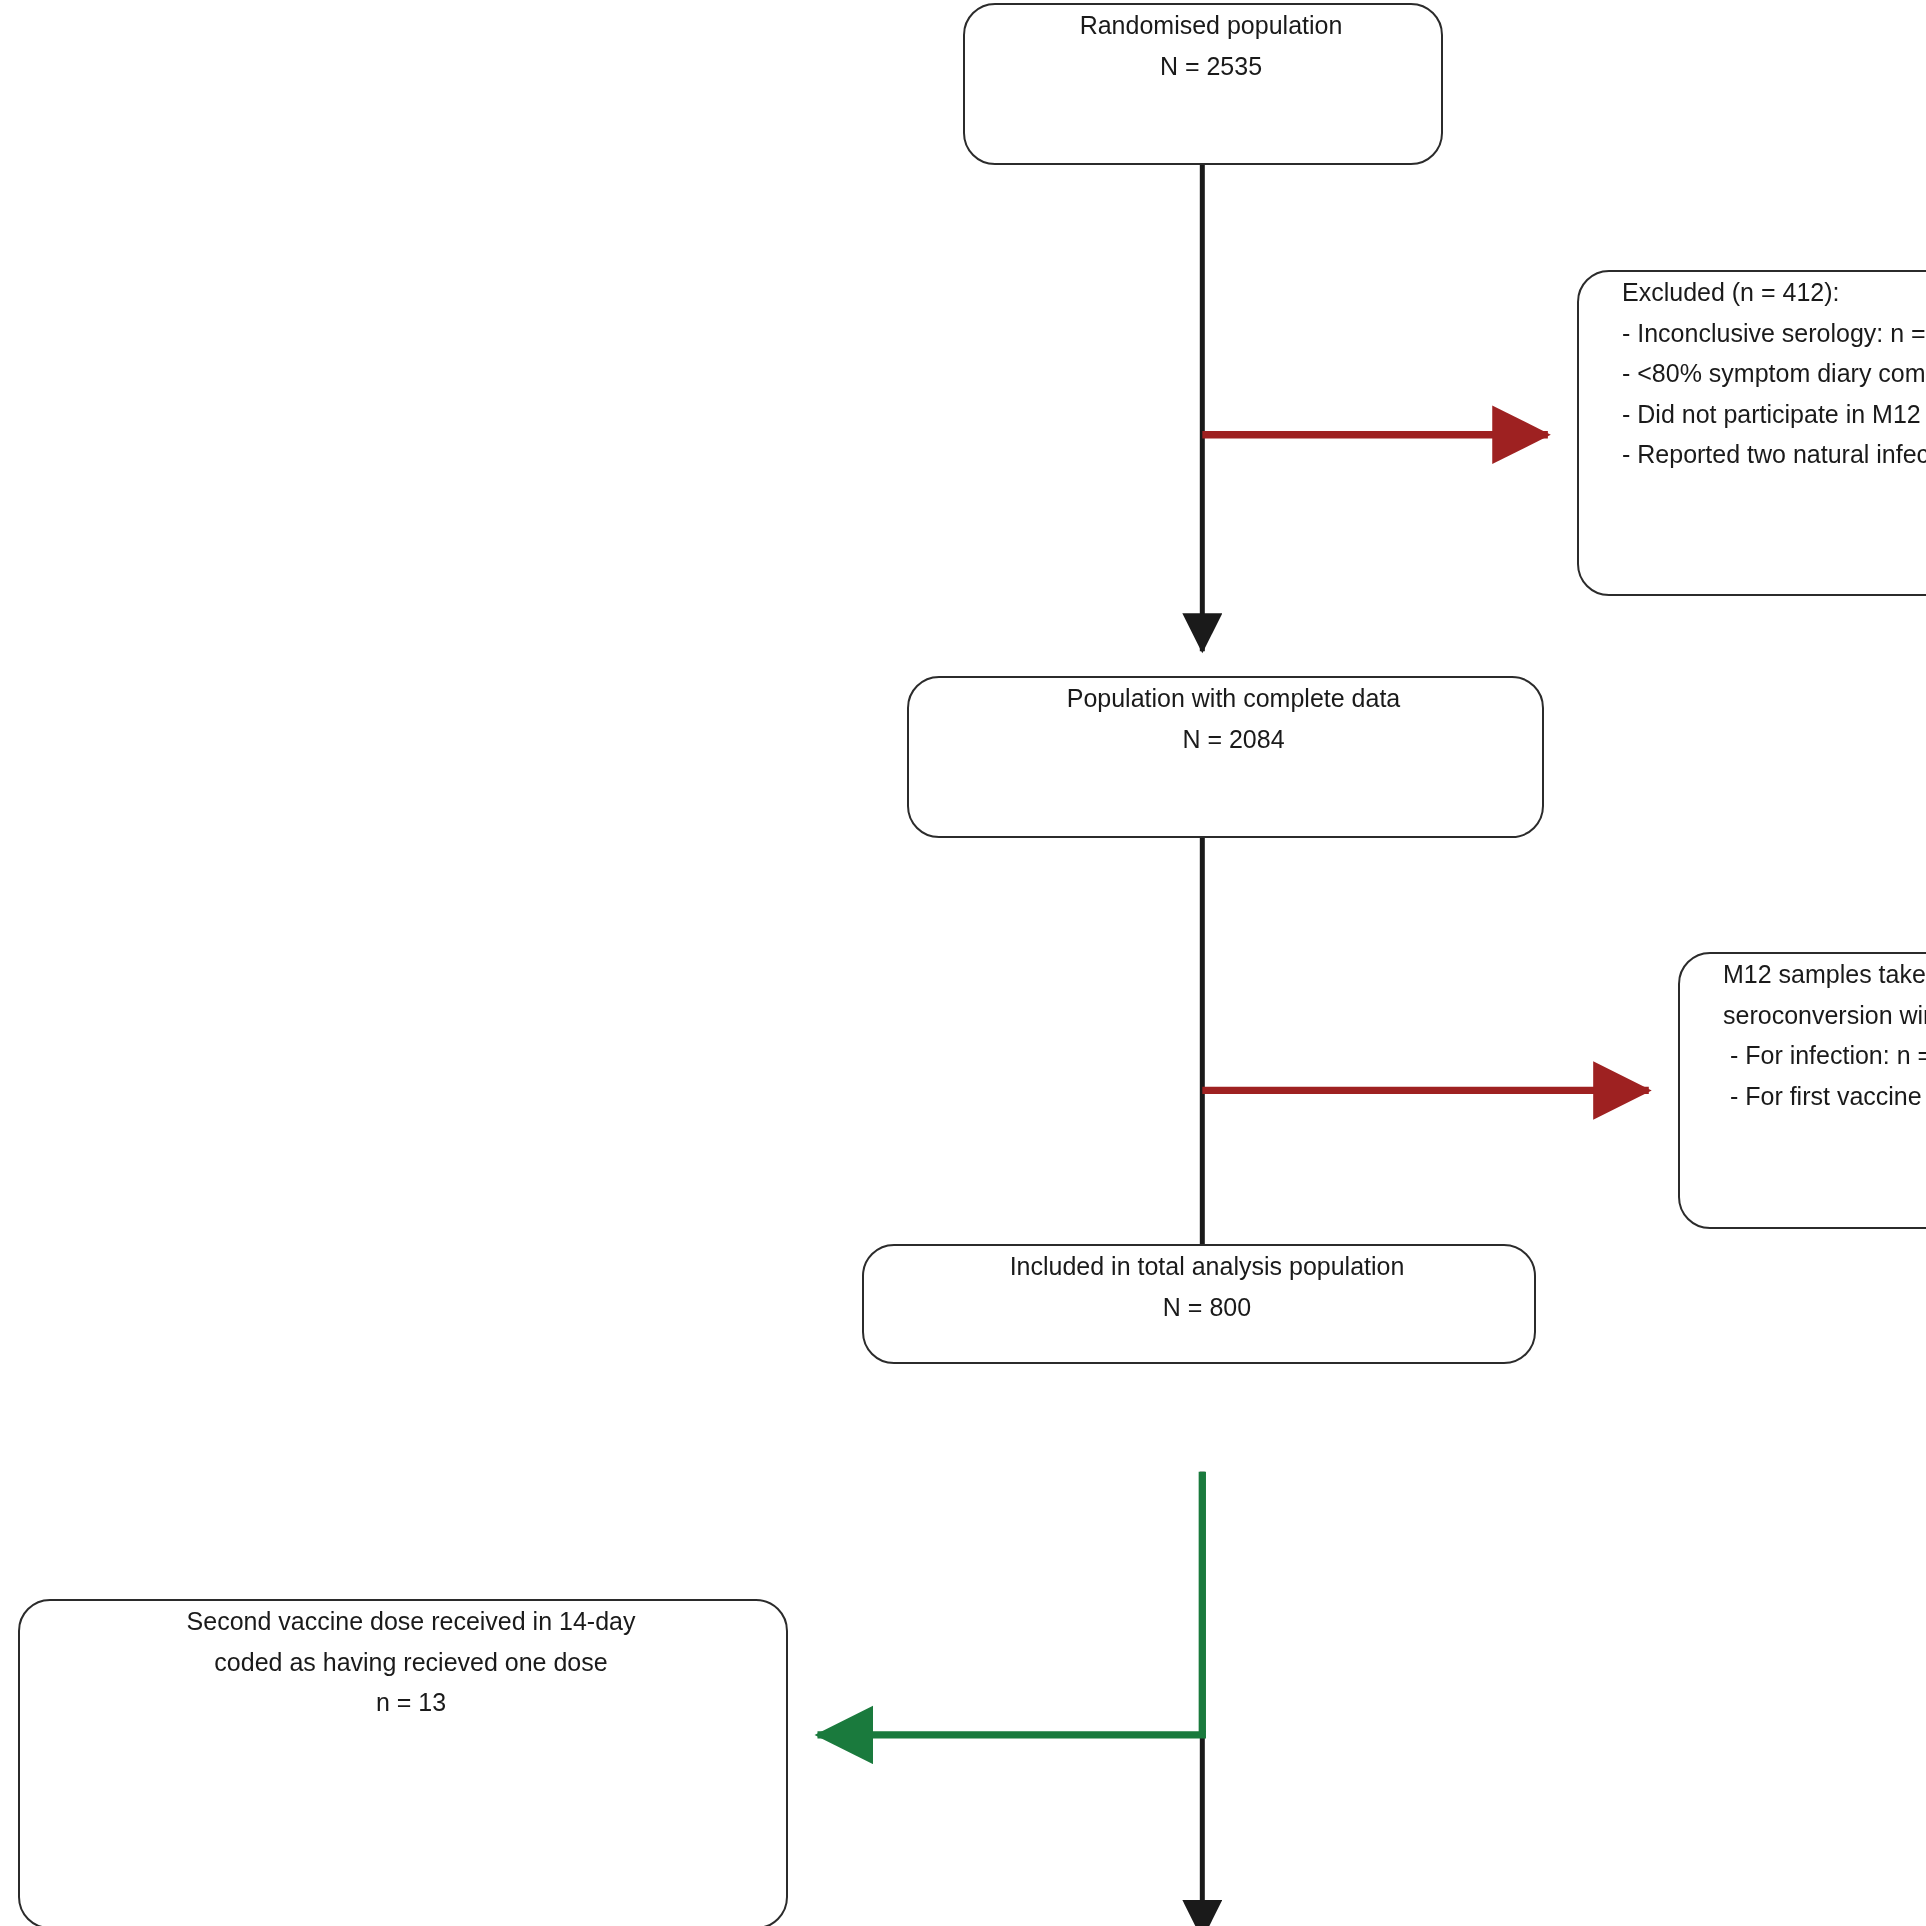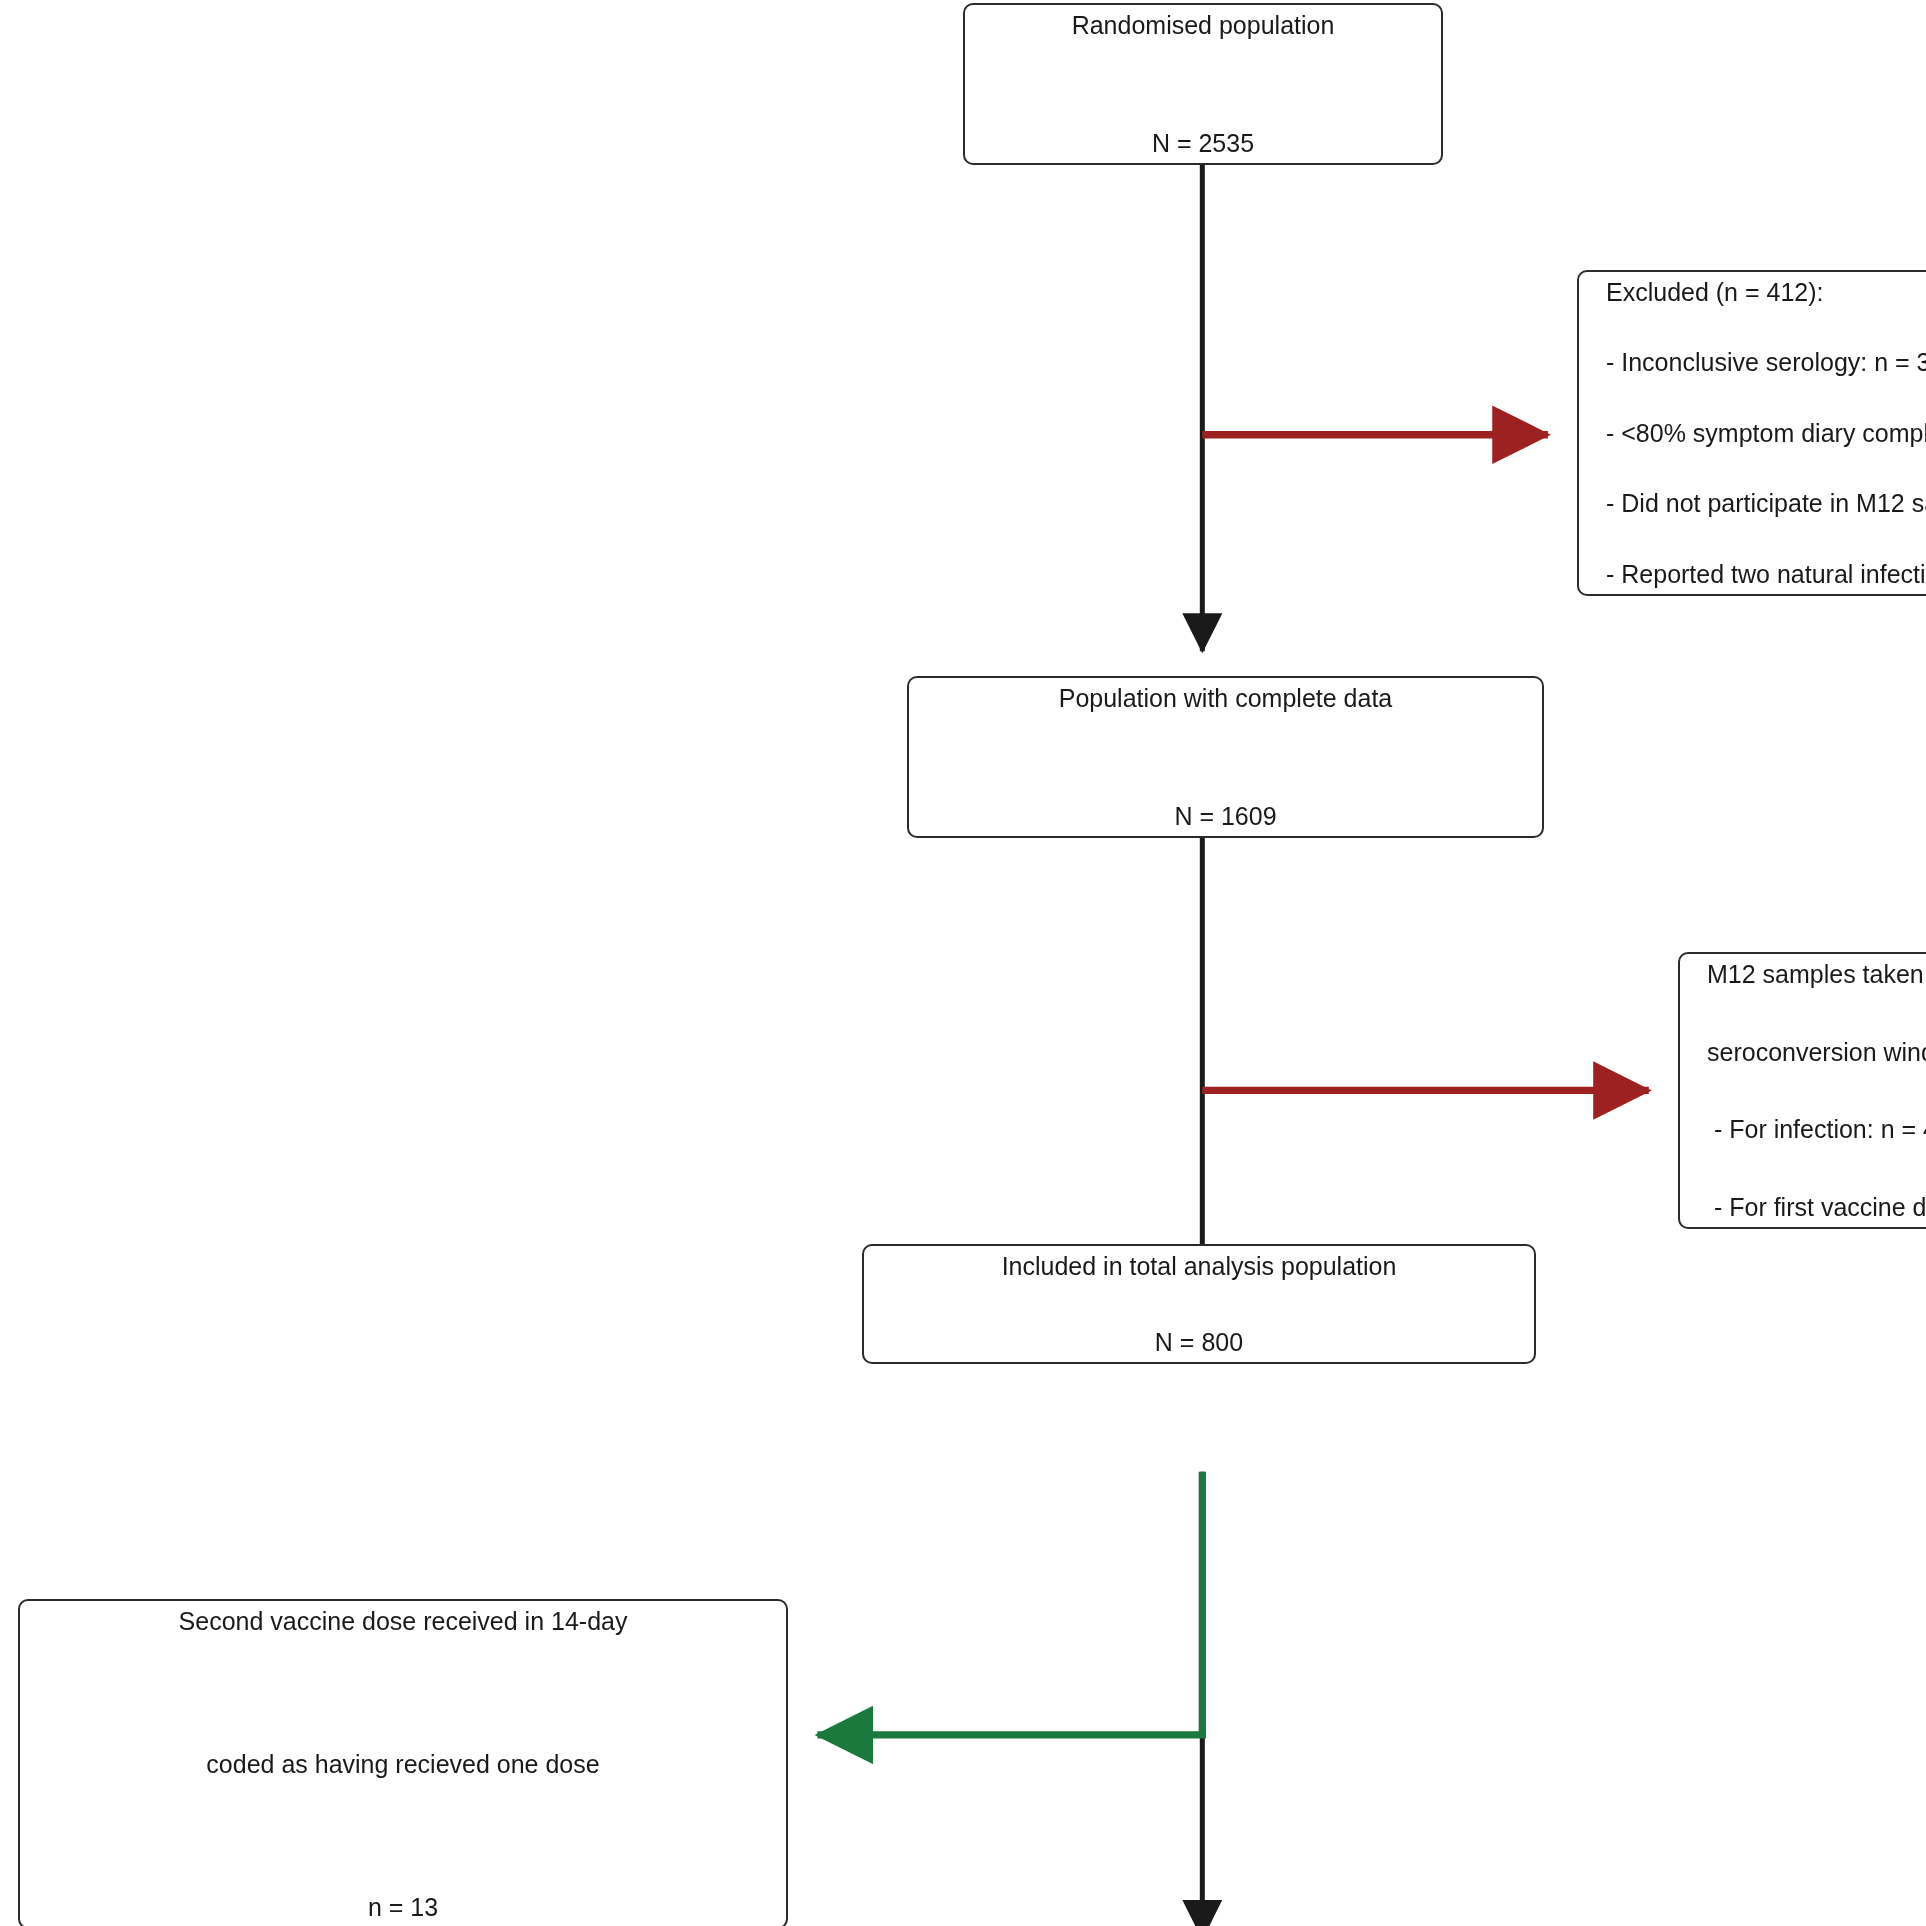--- a/index.html
+++ b/index.html
@@ -19,25 +19,26 @@
     left: 0; top: 0;
     width: 2442px;
     height: 2187px;
     pointer-events: none;
   }
   .node {
     position: absolute;
     box-sizing: border-box;
     background: #ffffff;
     border: 2.7px solid #2b2b2b;
-    border-radius: 10px;
+    border-radius: 32px;
     display: flex;
     flex-direction: column;
-    justify-content: space-between;
+    justify-content: flex-start;
     z-index: 2;
+    padding-left: 16px;
   }
   .node .line {
     color: #1a1a1a;
     font-size: 25px;
     line-height: 1.62;
     white-space: pre;
   }
   .center .line { text-align: center; }
   .left .line  { text-align: left; }
   .pad-l { padding-left: 27px; }
@@ -92,21 +93,21 @@
   <div class="node left" id="node-excluded">
     <div class="line pad-l">Excluded (n = 412):</div>
     <div class="line pad-l">- Inconclusive serology: n = 36</div>
     <div class="line pad-l">- &lt;80% symptom diary completion: n = 166</div>
     <div class="line pad-l">- Did not participate in M12 sampling: n = 206</div>
     <div class="line pad-l">- Reported two natural infections: n= 4</div>
   </div>
 
   <div class="node center" id="node-complete">
     <div class="line pad-c">Population with complete data</div>
-    <div class="line pad-c">N = 1609</div>
+    <div class="line pad-c">N = 2084</div>
   </div>
 
   <div class="node left" id="node-m12">
     <div class="line pad-l">M12 samples taken in 14-day</div>
     <div class="line pad-l">seroconversion window (n = 129):</div>
     <div class="line pad-l"> - For infection: n = 4</div>
     <div class="line pad-l"> - For first vaccine dose: n = 125</div>
   </div>
 
   <div class="node center" id="node-included">

